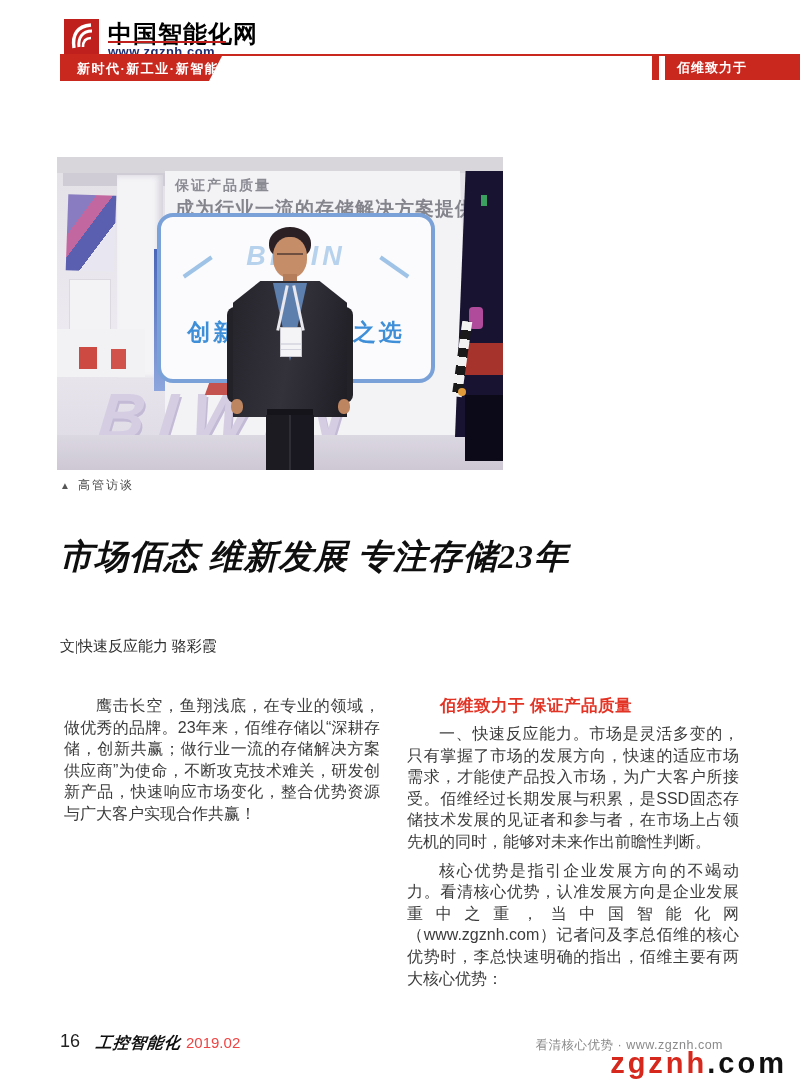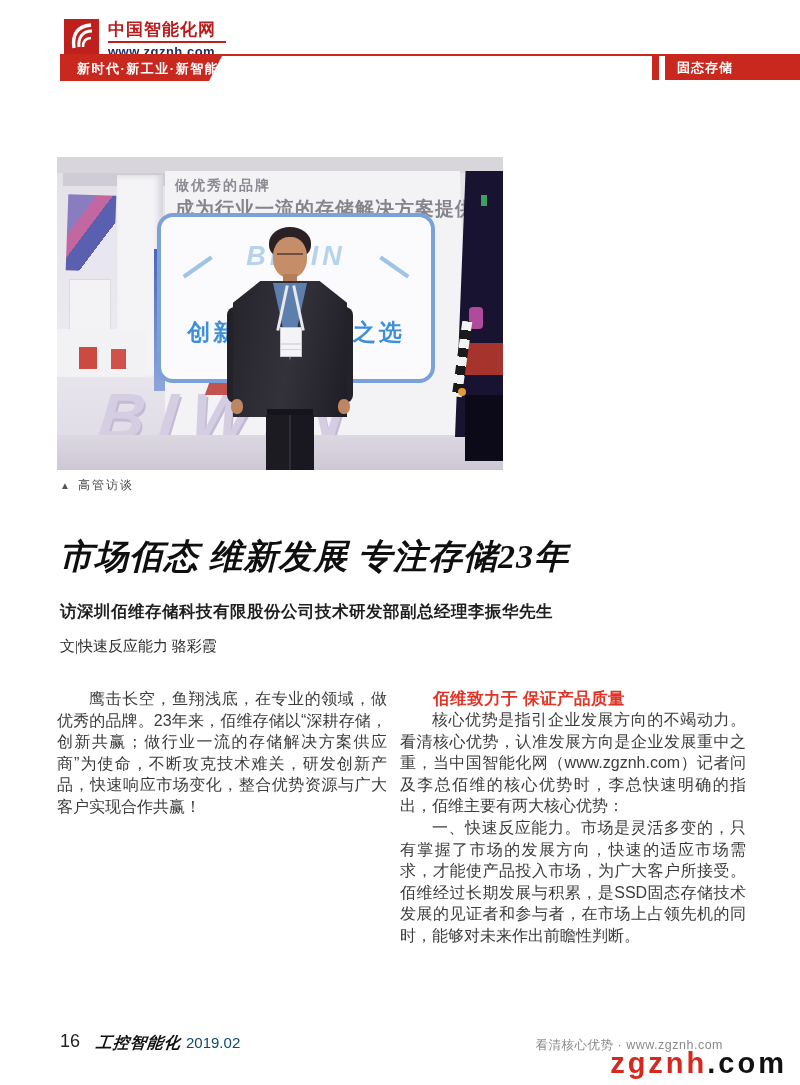--- a/index.html
+++ b/index.html
@@ -3,21 +3,21 @@
 <meta charset="utf-8">
 <style>
   html,body{margin:0;padding:0;background:#fff;}
   .page{position:relative;width:800px;height:1085px;background:#ffffff;overflow:hidden;
         font-family:"Liberation Sans",sans-serif;}
   .abs{position:absolute;}
 
   
   .logo-mark{left:64px;top:19px;width:35px;height:35px;background:#c0201d;}
   .logo-name{left:108px;top:18px;font-family:"Liberation Serif",serif;font-weight:bold;
-             font-size:17px;color:#b91c1c;letter-spacing:1px;white-space:nowrap;}
+             font-size:24px;color:#000000;letter-spacing:1px;white-space:nowrap;}
   .logo-rule{left:108px;top:41px;width:118px;height:2px;background:#c0201d;}
   .logo-url{left:108px;top:44px;font-weight:bold;font-size:13px;color:#1e2d6e;letter-spacing:.5px;}
   .head-line{left:60px;top:54px;width:740px;height:2px;background:#c9281f;}
   .banner-left{left:60px;top:56px;width:162px;height:25px;background:#c9281f;color:#fff;
                font-size:13px;font-weight:bold;line-height:25px;padding-left:17px;letter-spacing:1.5px;
                clip-path:polygon(0 0,100% 0,calc(100% - 13px) 100%,0 100%);box-sizing:border-box;}
   .banner-bar{left:652px;top:55px;width:7px;height:25px;background:#c9281f;}
   .banner-right{left:665px;top:55px;width:135px;height:25px;background:#c9281f;color:#fff;
                 font-size:13px;font-weight:bold;line-height:25px;padding-left:12px;
                 letter-spacing:1px;box-sizing:border-box;}
@@ -89,31 +89,31 @@
   
   .caption{left:60px;top:477px;font-size:12px;color:#4c4c4c;letter-spacing:2px;}
   .caption .tri{color:#555;font-size:10px;margin-right:8px;letter-spacing:0;}
   .title{left:59px;top:534px;font-family:"Liberation Serif",serif;font-weight:900;
          font-size:34px;color:#0f0f0f;letter-spacing:1px;white-space:nowrap;font-style:italic;}
   .subtitle{left:60px;top:601px;font-weight:bold;font-size:16.5px;color:#1f1f1f;letter-spacing:.5px;}
   .byline{left:60px;top:637px;font-family:"Liberation Serif",serif;font-size:15px;color:#2e2e2e;}
 
   
   .col{top:688px;text-align:justify;color:#3c3c3c;font-size:16px;line-height:21.6px;}
-  .col p{margin:0;text-indent:2em;}
+  .col p{margin:7px;text-indent:2em;}
   .col-left{left:57px;width:330px;}
   .col-right{left:400px;width:346px;}
   .sec-head{font-size:16.5px;font-weight:bold;color:#e23325;letter-spacing:.5px;
             margin:0 0 5px 0;text-indent:0;line-height:21px;}
 
   
   .pagenum{left:60px;top:1031px;font-size:18px;color:#222;}
   .script{left:96px;top:1033px;font-family:"Liberation Serif",serif;font-style:italic;
           font-weight:bold;font-size:16px;color:#101010;transform:skewX(-6deg);letter-spacing:1px;}
-  .issue{left:186px;top:1034px;font-size:15px;color:#0c4a6e;}
+  .issue{left:186px;top:1034px;font-size:15px;color:#ef4444;}
   .footer-right{right:77px;top:1037px;font-size:12.5px;color:#8a8a8a;letter-spacing:.5px;}
   .watermark{right:13px;top:1047px;font-size:29px;font-weight:700;letter-spacing:3px;white-space:nowrap;}
   .wm-red{color:#d6281c;}
   .wm-black{color:#111;}
 </style>
 </head>
 <body>
 
 <div class="page">
 
@@ -124,35 +124,35 @@
       <path d="M27 19 C21 19 19 23 19 28" stroke="#ffffff" stroke-width="2.6" fill="none"></path>
     </svg>
   </div>
   <div class="abs logo-name">中国智能化网</div>
   <div class="abs logo-rule"></div>
   <div class="abs logo-url">www.zgznh.com</div>
 
   <div class="abs head-line"></div>
   <div class="abs banner-left">新时代·新工业·新智能</div>
   <div class="abs banner-bar"></div>
-  <div class="abs banner-right">固态存储</div>
+  <div class="abs banner-right">佰维致力于</div>
 
   <div class="abs photo">
     <div class="abs ph-ceiling"></div>
     <div class="abs ph-frame"></div>
     <div class="abs ph-purple"></div>
     <div class="abs ph-poster"></div>
     <div class="abs ph-pillar"></div>
     <div class="abs ph-bluesign"></div>
     <div class="abs ph-table"></div>
     <div class="abs ph-chair1"></div>
     <div class="abs ph-chair2"></div>
 
     <div class="abs ph-wall"></div>
-    <div class="abs ph-line1">做优秀的品牌</div>
+    <div class="abs ph-line1">保证产品质量</div>
     <div class="abs ph-line2">成为行业一流的存储解决方案提供商</div>
 
     <div class="abs ph-3d">BIWIN</div>
     <div class="abs ph-floor"></div>
     <div class="abs ph-redtbl"></div>
 
     <div class="abs ph-panel">
       <div class="abs ph-biwin">BIWIN</div>
       <div class="abs ph-chev chev-l"></div>
       <div class="abs ph-chev chev-r"></div>
@@ -183,30 +183,29 @@
     <div class="abs mn-hand-r"></div>
     <div class="abs mn-belt"></div>
     <div class="abs mn-pants"></div>
   </div>
 
   <div class="abs caption">
     <span class="tri">▲</span><span>高管访谈</span>
   </div>
 
   <div class="abs title">市场佰态 维新发展 专注存储23年</div>
-  <div class="abs subtitle">访深圳佰维存储科技有限股份公司技术研发部副总经理李振华先生</div>
   <div class="abs byline">文|快速反应能力  骆彩霞</div>
 
   <div class="abs col col-left">
     <p>鹰击长空，鱼翔浅底，在专业的领域，做优秀的品牌。23年来，佰维存储以“深耕存储，创新共赢；做行业一流的存储解决方案供应商”为使命，不断攻克技术难关，研发创新产品，快速响应市场变化，整合优势资源与广大客户实现合作共赢！</p>
   </div>
   <div class="abs col col-right">
     <p class="sec-head">佰维致力于 保证产品质量</p>
+    <p>一、快速反应能力。市场是灵活多变的，只有掌握了市场的发展方向，快速的适应市场需求，才能使产品投入市场，为广大客户所接受。佰维经过长期发展与积累，是SSD固态存储技术发展的见证者和参与者，在市场上占领先机的同时，能够对未来作出前瞻性判断。</p>
     <p>核心优势是指引企业发展方向的不竭动力。看清核心优势，认准发展方向是企业发展重中之重，当中国智能化网（www.zgznh.com）记者问及李总佰维的核心优势时，李总快速明确的指出，佰维主要有两大核心优势：</p>
-    <p>一、快速反应能力。市场是灵活多变的，只有掌握了市场的发展方向，快速的适应市场需求，才能使产品投入市场，为广大客户所接受。佰维经过长期发展与积累，是SSD固态存储技术发展的见证者和参与者，在市场上占领先机的同时，能够对未来作出前瞻性判断。</p>
   </div>
 
   <div class="abs pagenum">16</div>
   <div class="abs script">工控智能化</div>
   <div class="abs issue">2019.02</div>
   <div class="abs footer-right">看清核心优势 · www.zgznh.com</div>
   <div class="abs watermark">
     <span class="wm-red">zgznh</span><span class="wm-black">.com</span>
   </div>
 

